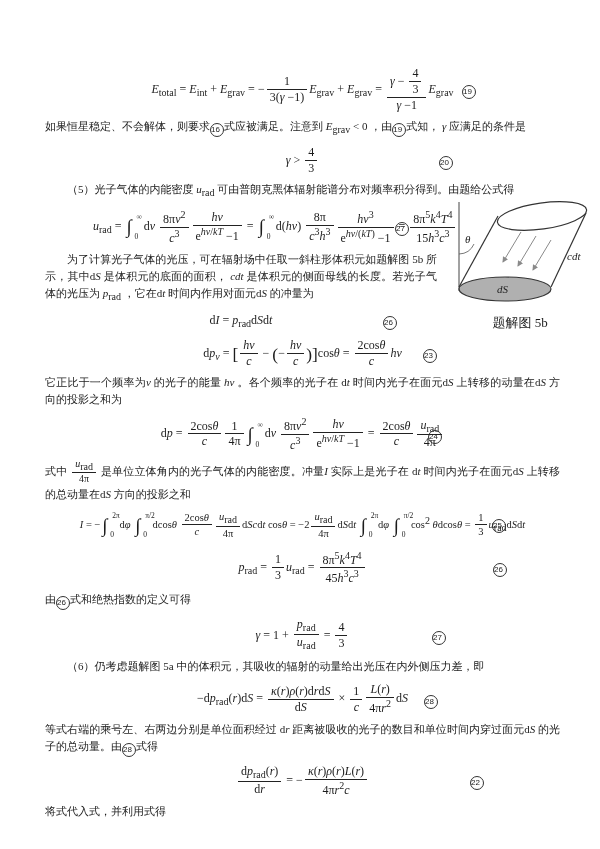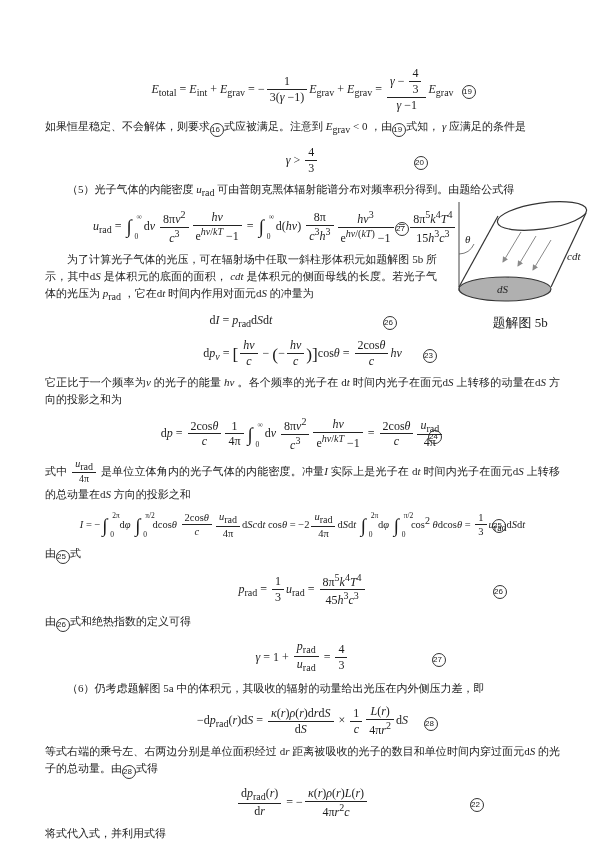--- a/index.html
+++ b/index.html
@@ -42,21 +42,21 @@
 
     <div class="eqrow">
       <span><i>E</i><sub>total</sub> = <i>E</i><sub>int</sub> + <i>E</i><sub>grav</sub> = −<span class="fr"><span class="nu">1</span><span class="de">3(<i>γ</i> −1)</span></span><i>E</i><sub>grav</sub> + <i>E</i><sub>grav</sub> = <span class="fr"><span class="nu"><i>γ</i> − <span class="fr"><span class="nu">4</span><span class="de">3</span></span></span><span class="de"><i>γ</i> −1</span></span><i>E</i><sub>grav</sub></span>
       <span class="eqnum" style="left:417px"><span class="circ">19</span></span>
     </div>
 
     <p class="tx">如果恒星稳定、不会解体，则要求<span class="circ">16</span>式应被满足。注意到 <i>E</i><sub>grav</sub> &lt; 0 ，由<span class="circ">19</span>式知， <i>γ</i> 应满足的条件是</p>
 
     <div class="eqrow">
       <span><i>γ</i> &gt; <span class="fr"><span class="nu">4</span><span class="de">3</span></span></span>
-      <span class="eqnum" style="left:369px"><span class="circ">20</span></span>
+      <span class="eqnum" style="left:394px"><span class="circ">20</span></span>
     </div>
 
     <p class="tx ind">（5）光子气体的内能密度 <i>u</i><sub>rad</sub> 可由普朗克黑体辐射能谱分布对频率积分得到。由题给公式得</p>
 
     <div class="eqrow" style="text-align:left;padding-left:48px;">
       <span><i>u</i><sub>rad</sub> = <span class="itg"><span class="sym">∫</span><span class="up">∞</span><span class="lo">0</span></span>d<i>ν</i> <span class="fr"><span class="nu">8π<i>ν</i><sup>2</sup></span><span class="de"><i>c</i><sup>3</sup></span></span><span class="fr"><span class="nu"><i>hν</i></span><span class="de">e<sup><i>hν</i>/<i>kT</i></sup> −1</span></span> = <span class="itg"><span class="sym">∫</span><span class="up">∞</span><span class="lo">0</span></span>d(<i>hν</i>) <span class="fr"><span class="nu">8π</span><span class="de"><i>c</i><sup>3</sup><i>h</i><sup>3</sup></span></span><span class="fr"><span class="nu"><i>hν</i><sup>3</sup></span><span class="de">e<sup><i>hν</i>/(<i>kT</i>)</sup> −1</span></span> = <span class="fr"><span class="nu">8π<sup>5</sup><i>k</i><sup>4</sup><i>T</i><sup>4</sup></span><span class="de">15<i>h</i><sup>3</sup><i>c</i><sup>3</sup></span></span></span>
       <span class="eqnum" style="left:350px"><span class="circ">27</span></span>
     </div>
 
     <div class="narrow">
@@ -81,21 +81,20 @@
       <span class="eqnum" style="left:383px"><span class="circ">24</span></span>
     </div>
 
     <p class="tx">式中 <span class="fr"><span class="nu"><i>u</i><sub>rad</sub></span><span class="de">4π</span></span> 是单位立体角内的光子气体的内能密度。冲量<i>I</i> 实际上是光子在 d<i>t</i> 时间内光子在面元d<i>S</i> 上转移的总动量在d<i>S</i> 方向的投影之和</p>
 
     <div class="eqrow sm">
       <span><i>I</i> = −<span class="itg"><span class="sym">∫</span><span class="up">2π</span><span class="lo">0</span></span>d<i>φ</i> <span class="itg"><span class="sym">∫</span><span class="up">π/2</span><span class="lo">0</span></span>dcos<i>θ</i> <span class="fr"><span class="nu">2cos<i>θ</i></span><span class="de"><i>c</i></span></span><span class="fr"><span class="nu"><i>u</i><sub>rad</sub></span><span class="de">4π</span></span>d<i>Sc</i>d<i>t</i> cos<i>θ</i> = −2<span class="fr"><span class="nu"><i>u</i><sub>rad</sub></span><span class="de">4π</span></span>d<i>S</i>d<i>t</i> <span class="itg"><span class="sym">∫</span><span class="up">2π</span><span class="lo">0</span></span>d<i>φ</i> <span class="itg"><span class="sym">∫</span><span class="up">π/2</span><span class="lo">0</span></span>cos<sup>2</sup> <i>θ</i>dcos<i>θ</i> = <span class="fr"><span class="nu">1</span><span class="de">3</span></span><i>u</i><sub>rad</sub>d<i>S</i>d<i>t</i></span>
       <span class="eqnum" style="left:447px"><span class="circ">25</span></span>
     </div>
 
-    <p class="tx">由<span class="circ">25</span>式</p>
 
     <div class="eqrow">
       <span><i>p</i><sub>rad</sub> = <span class="fr"><span class="nu">1</span><span class="de">3</span></span><i>u</i><sub>rad</sub> = <span class="fr"><span class="nu">8π<sup>5</sup><i>k</i><sup>4</sup><i>T</i><sup>4</sup></span><span class="de">45<i>h</i><sup>3</sup><i>c</i><sup>3</sup></span></span></span>
       <span class="eqnum" style="left:448px"><span class="circ">26</span></span>
     </div>
 
     <p class="tx">由<span class="circ">26</span>式和绝热指数的定义可得</p>
 
     <div class="eqrow">
       <span><i>γ</i> = 1 + <span class="fr"><span class="nu"><i>p</i><sub>rad</sub></span><span class="de"><i>u</i><sub>rad</sub></span></span> = <span class="fr"><span class="nu">4</span><span class="de">3</span></span></span>

